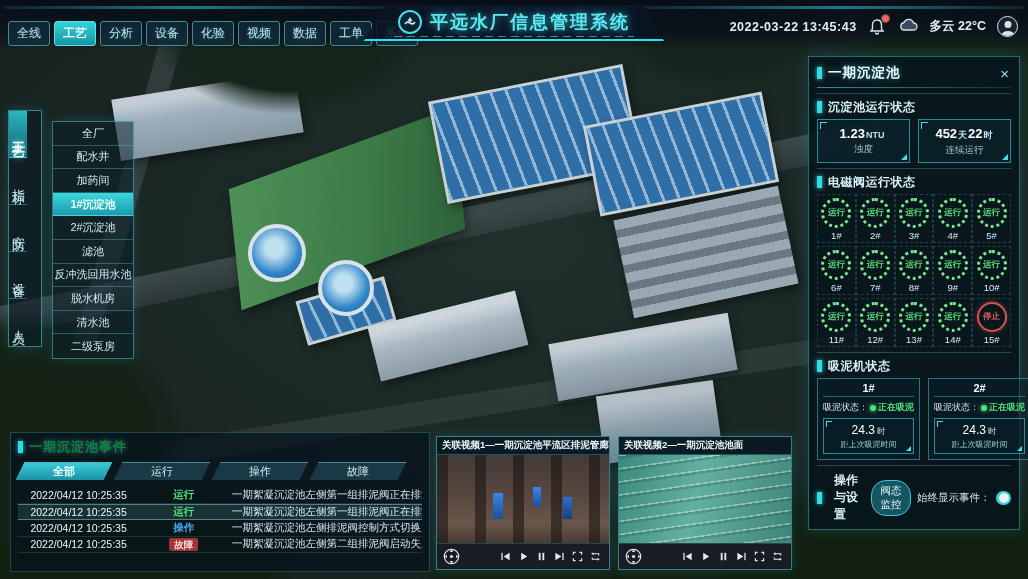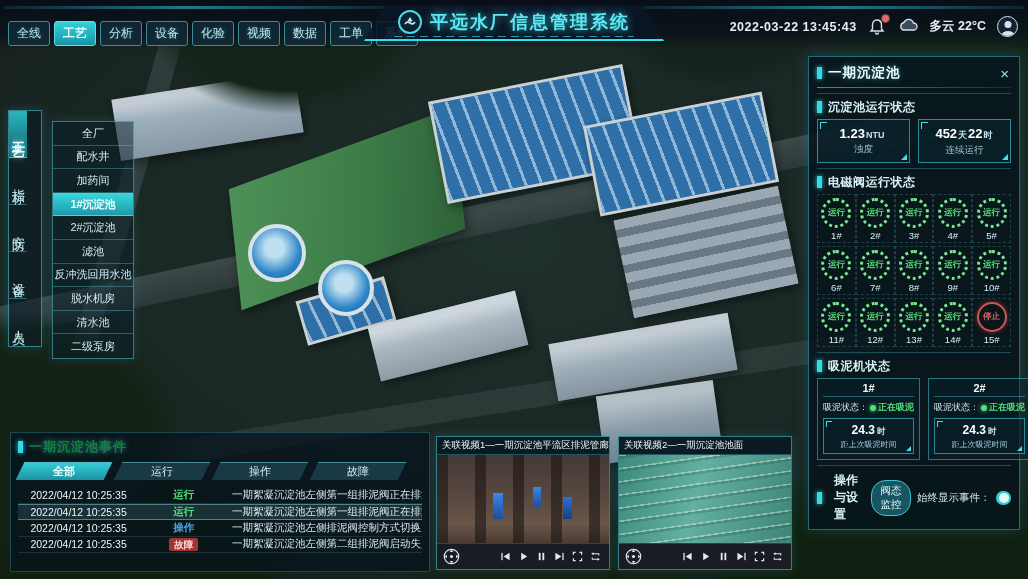--- a/index.html
+++ b/index.html
@@ -147,21 +147,21 @@
       border-bottom:1px solid rgba(70,190,210,.45); padding-bottom:2px; margin-bottom:4px; }
   .mud-status { font-size:9px; color:#cfe4ea; display:flex; align-items:center; gap:2px; white-space:nowrap; margin-bottom:4px; }
   .dot { width:6px; height:6px; border-radius:50%; background:#52e07a; box-shadow:0 0 4px #52e07a; flex:0 0 auto; }
   .mud-status .st { color:#52e07a; font-weight:bold; }
   .mud-box { border:1px solid #2a8a9a; background:rgba(8,30,40,.5); position:relative;
       display:flex; flex-direction:column; align-items:center; justify-content:center; height:36px; }
   .mud-box::before { content:""; position:absolute; left:2px; top:2px; width:5px; height:5px;
       border-left:1.5px solid #49dbe6; border-top:1.5px solid #49dbe6; }
   .mud-box::after { content:""; position:absolute; right:2px; bottom:2px; width:0; height:0;
       border-left:5px solid transparent; border-bottom:5px solid #49dbe6; }
-  .mud-val { font-size:12px; font-weight:bold; color:#ffffff; }
+  .mud-val { font-size:12px; font-weight:normal; color:#ffffff; }
   .mud-val .u { font-size:8.5px; color:#bfe0ea; margin-left:2px; }
   .mud-label { font-size:8px; color:#9fc9d4; margin-top:1px; }
 
   .settings-row { display:flex; align-items:center; gap:6px; margin-top:auto;
       border-top:1px solid rgba(70,180,200,.35); padding-top:6px; }
   .set-title { font-size:12px; font-weight:bold; color:#d6f2f6; }
   .set-btn { font-size:10.5px; color:#e2f8fa; background:rgba(38,138,158,.55);
       border:1px solid #3fc4d4; border-radius:15px; padding:3px 8px; cursor:pointer; }
   .toggle-label { font-size:10.5px; color:#cfe8ee; margin-left:auto; white-space:nowrap; }
   .toggle { width:28px; height:14px; border-radius:7px; background:#2a3a46; position:relative; cursor:pointer; }
@@ -201,21 +201,21 @@
   .ev-row .c-type [data-kind="fault"] { color:#ffd9d9; background:#a23434; border-radius:2px;
       padding:0 5px; font-size:9.5px; line-height:13px; }
   .ev-row .c-content { color:#d5e8ec; white-space:nowrap; overflow:hidden; }
 
   
   .videos { position:absolute; left:436px; top:436px; display:flex; gap:8px; z-index:20; }
   .video { width:174px; height:134px; border:1px solid rgba(80,200,220,.6);
       background:rgba(8,16,22,.85); box-shadow:0 0 10px rgba(30,150,180,.25);
       display:flex; flex-direction:column; }
   .v-title { height:18px; display:flex; align-items:center; padding:0 5px;
-      font-size:9.5px; font-weight:normal; color:#eef8fa; white-space:nowrap; overflow:hidden;
+      font-size:9.5px; font-weight:bold; color:#eef8fa; white-space:nowrap; overflow:hidden;
       background:rgba(10,28,38,.8); border-bottom:1px solid rgba(80,200,220,.35); }
   .v-thumb { flex:1; position:relative; overflow:hidden; }
   .video[data-scene="pipe-gallery"] .v-thumb { background:
       linear-gradient(180deg, #453a38 0%, #57473f 45%, #6a564a 78%, #4a3b33 100%); }
   .video[data-scene="pipe-gallery"] .v-thumb::before { content:""; position:absolute; inset:0;
       background:repeating-linear-gradient(90deg, rgba(22,16,14,.55) 0 11px, transparent 11px 38px); }
   .video[data-scene="pipe-gallery"] .v-thumb::after { content:""; position:absolute; inset:0;
       background-image:linear-gradient(#3a86e8,#1d4f9a), linear-gradient(#3a86e8,#1d4f9a), linear-gradient(#2f6fd0,#173f80);
       background-size:10px 26px, 8px 20px, 9px 22px;
       background-position:56px 38px, 96px 32px, 126px 42px; background-repeat:no-repeat; }

